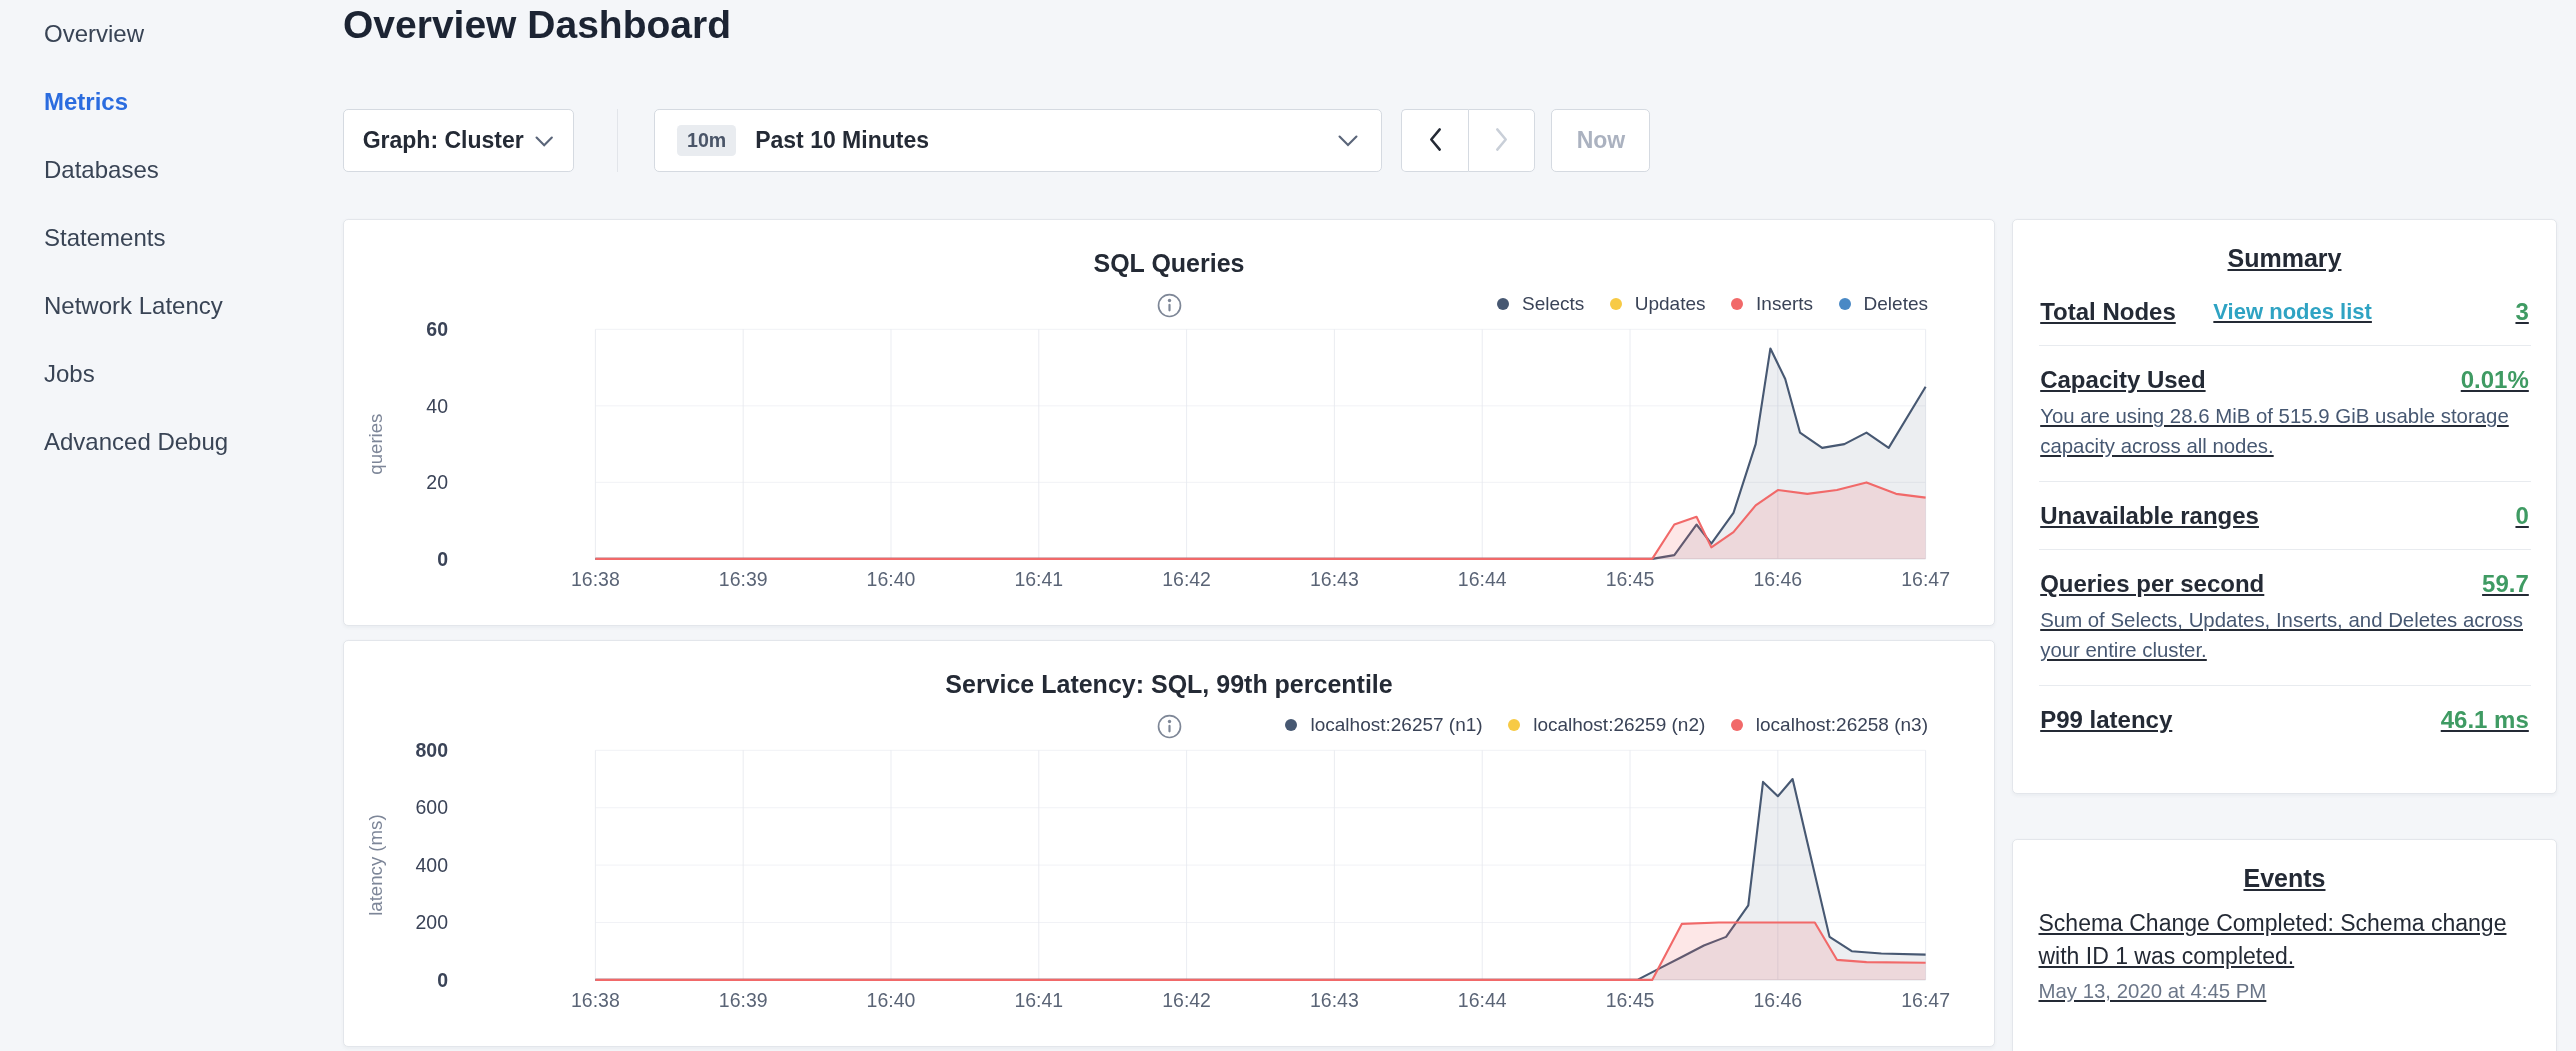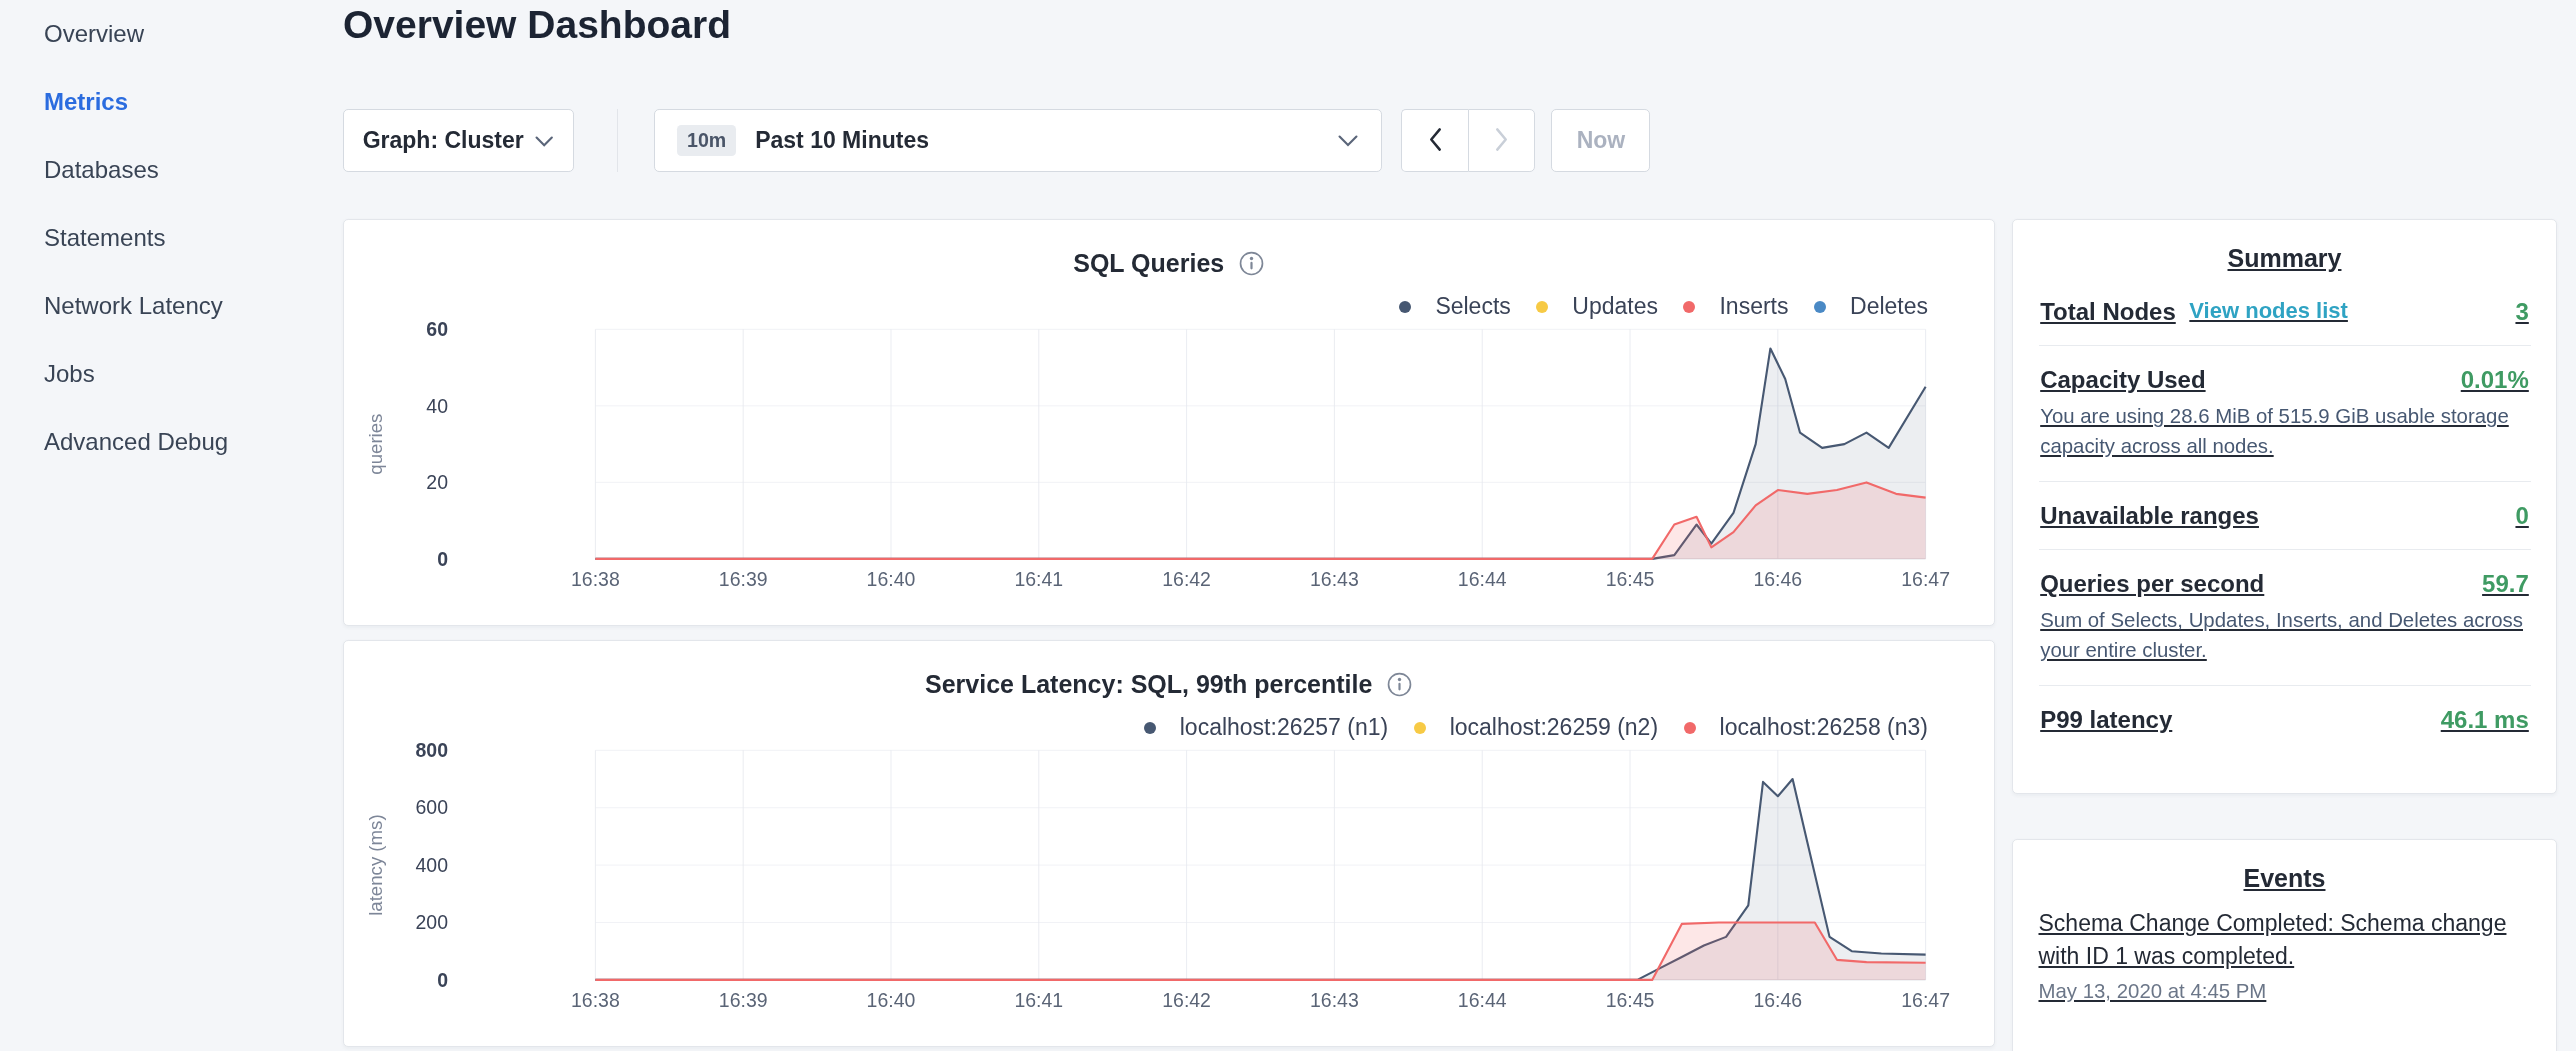--- a/index.html
+++ b/index.html
@@ -27,35 +27,35 @@
   .pager { display: flex; margin-right: 16px; }
   .pager-btn { width: 67px; height: 63px; display: flex; align-items: center; justify-content: center; background: #fff; border: 0.9px solid #d5dae1; cursor: pointer; }
   .pager-btn.prev { border-radius: 5.1px 0 0 5.1px; border-right: none; }
   .pager-btn.next { border-radius: 0 5.1px 5.1px 0; }
   .now-btn { width: 99px; justify-content: center; color: #abb2c0; }
 
   
   .chart-panel { position: absolute; left: 343px; width: 1652px; height: 407px; background: #fff; border: 0.9px solid #e3e6eb; border-radius: 5.1px; box-shadow: 0 1.7px 3.4px rgba(60,70,90,0.05); }
   #chart-panel-0 { top: 219px; }
   #chart-panel-1 { top: 640px; }
-  .chart-title-row { position: absolute; top: 29px; left: 0; width: 100%; display: flex; justify-content: center; align-items: center; gap: 13.6px; font-size: 25px; font-weight: 700; color: #242a35; }
+  .chart-title-row { position: absolute; top: 29px; left: 0; width: 100%; display: flex; justify-content: center; align-items: center; gap: 13.6px; font-size: 25px; font-weight: 700; color: #242a35; flex-direction: column; }
   .info-icon { display: inline-flex; cursor: pointer; }
   .chart-legend { position: absolute; top: 73px; right: 66px; display: flex; gap: 25.5px; align-items: center; }
-  .legend-item { display: flex; align-items: center; gap: 24px; font-size: 23px; color: #3a4357; cursor: pointer; }
+  .legend-item { display: flex; align-items: center; gap: 13px; font-size: 19px; color: #3a4357; cursor: pointer; }
   .legend-dot { width: 12px; height: 12px; border-radius: 50%; display: inline-block; }
   .chart-svg { position: absolute; left: 0; top: 0; width: 100%; height: 100%; }
 
   
   .side-card { position: absolute; left: 2012px; width: 545px; background: #fff; border: 0.9px solid #e3e6eb; border-radius: 5.1px; box-shadow: 0 1.7px 3.4px rgba(60,70,90,0.05); text-decoration: underline; }
   #summary-card { top: 219px; height: 575px; padding: 24px 25.5px 8.5px; }
   #events-card { top: 839px; height: 272px; padding: 24px 25.5px; }
   .card-title { text-align: center; font-size: 25px; font-weight: 700; margin-bottom: 5.1px; }
   .summary-row { padding: 19.6px 1.7px; border-bottom: 0.9px solid #e8ebef; }
   .summary-row:last-child { border-bottom: none; }
-  .summary-row-main { display: flex; align-items: flex-start; }
+  .summary-row-main { display: flex; align-items: center; gap: 24px; }
   .summary-label { font-size: 24px; font-weight: 700; color: #242a35; }
   .summary-link { font-size: 22px; font-weight: 600; color: #2fa3c3; margin-left: 13.6px; cursor: pointer; }
   .summary-value { margin-left: auto; font-size: 24px; font-weight: 700; color: #3f9b63; }
   .summary-desc { margin-top: 8.5px; font-size: 20.4px; line-height: 1.45; color: #475872; padding-right: 5.1px; }
   .event-text { font-size: 23px; line-height: 1.45; color: #242a35; margin-top: 13.6px; }
   .event-time { font-size: 20.4px; color: #6b7688; margin-top: 6.8px; }
 </style>
 </head>
 <body>
 

